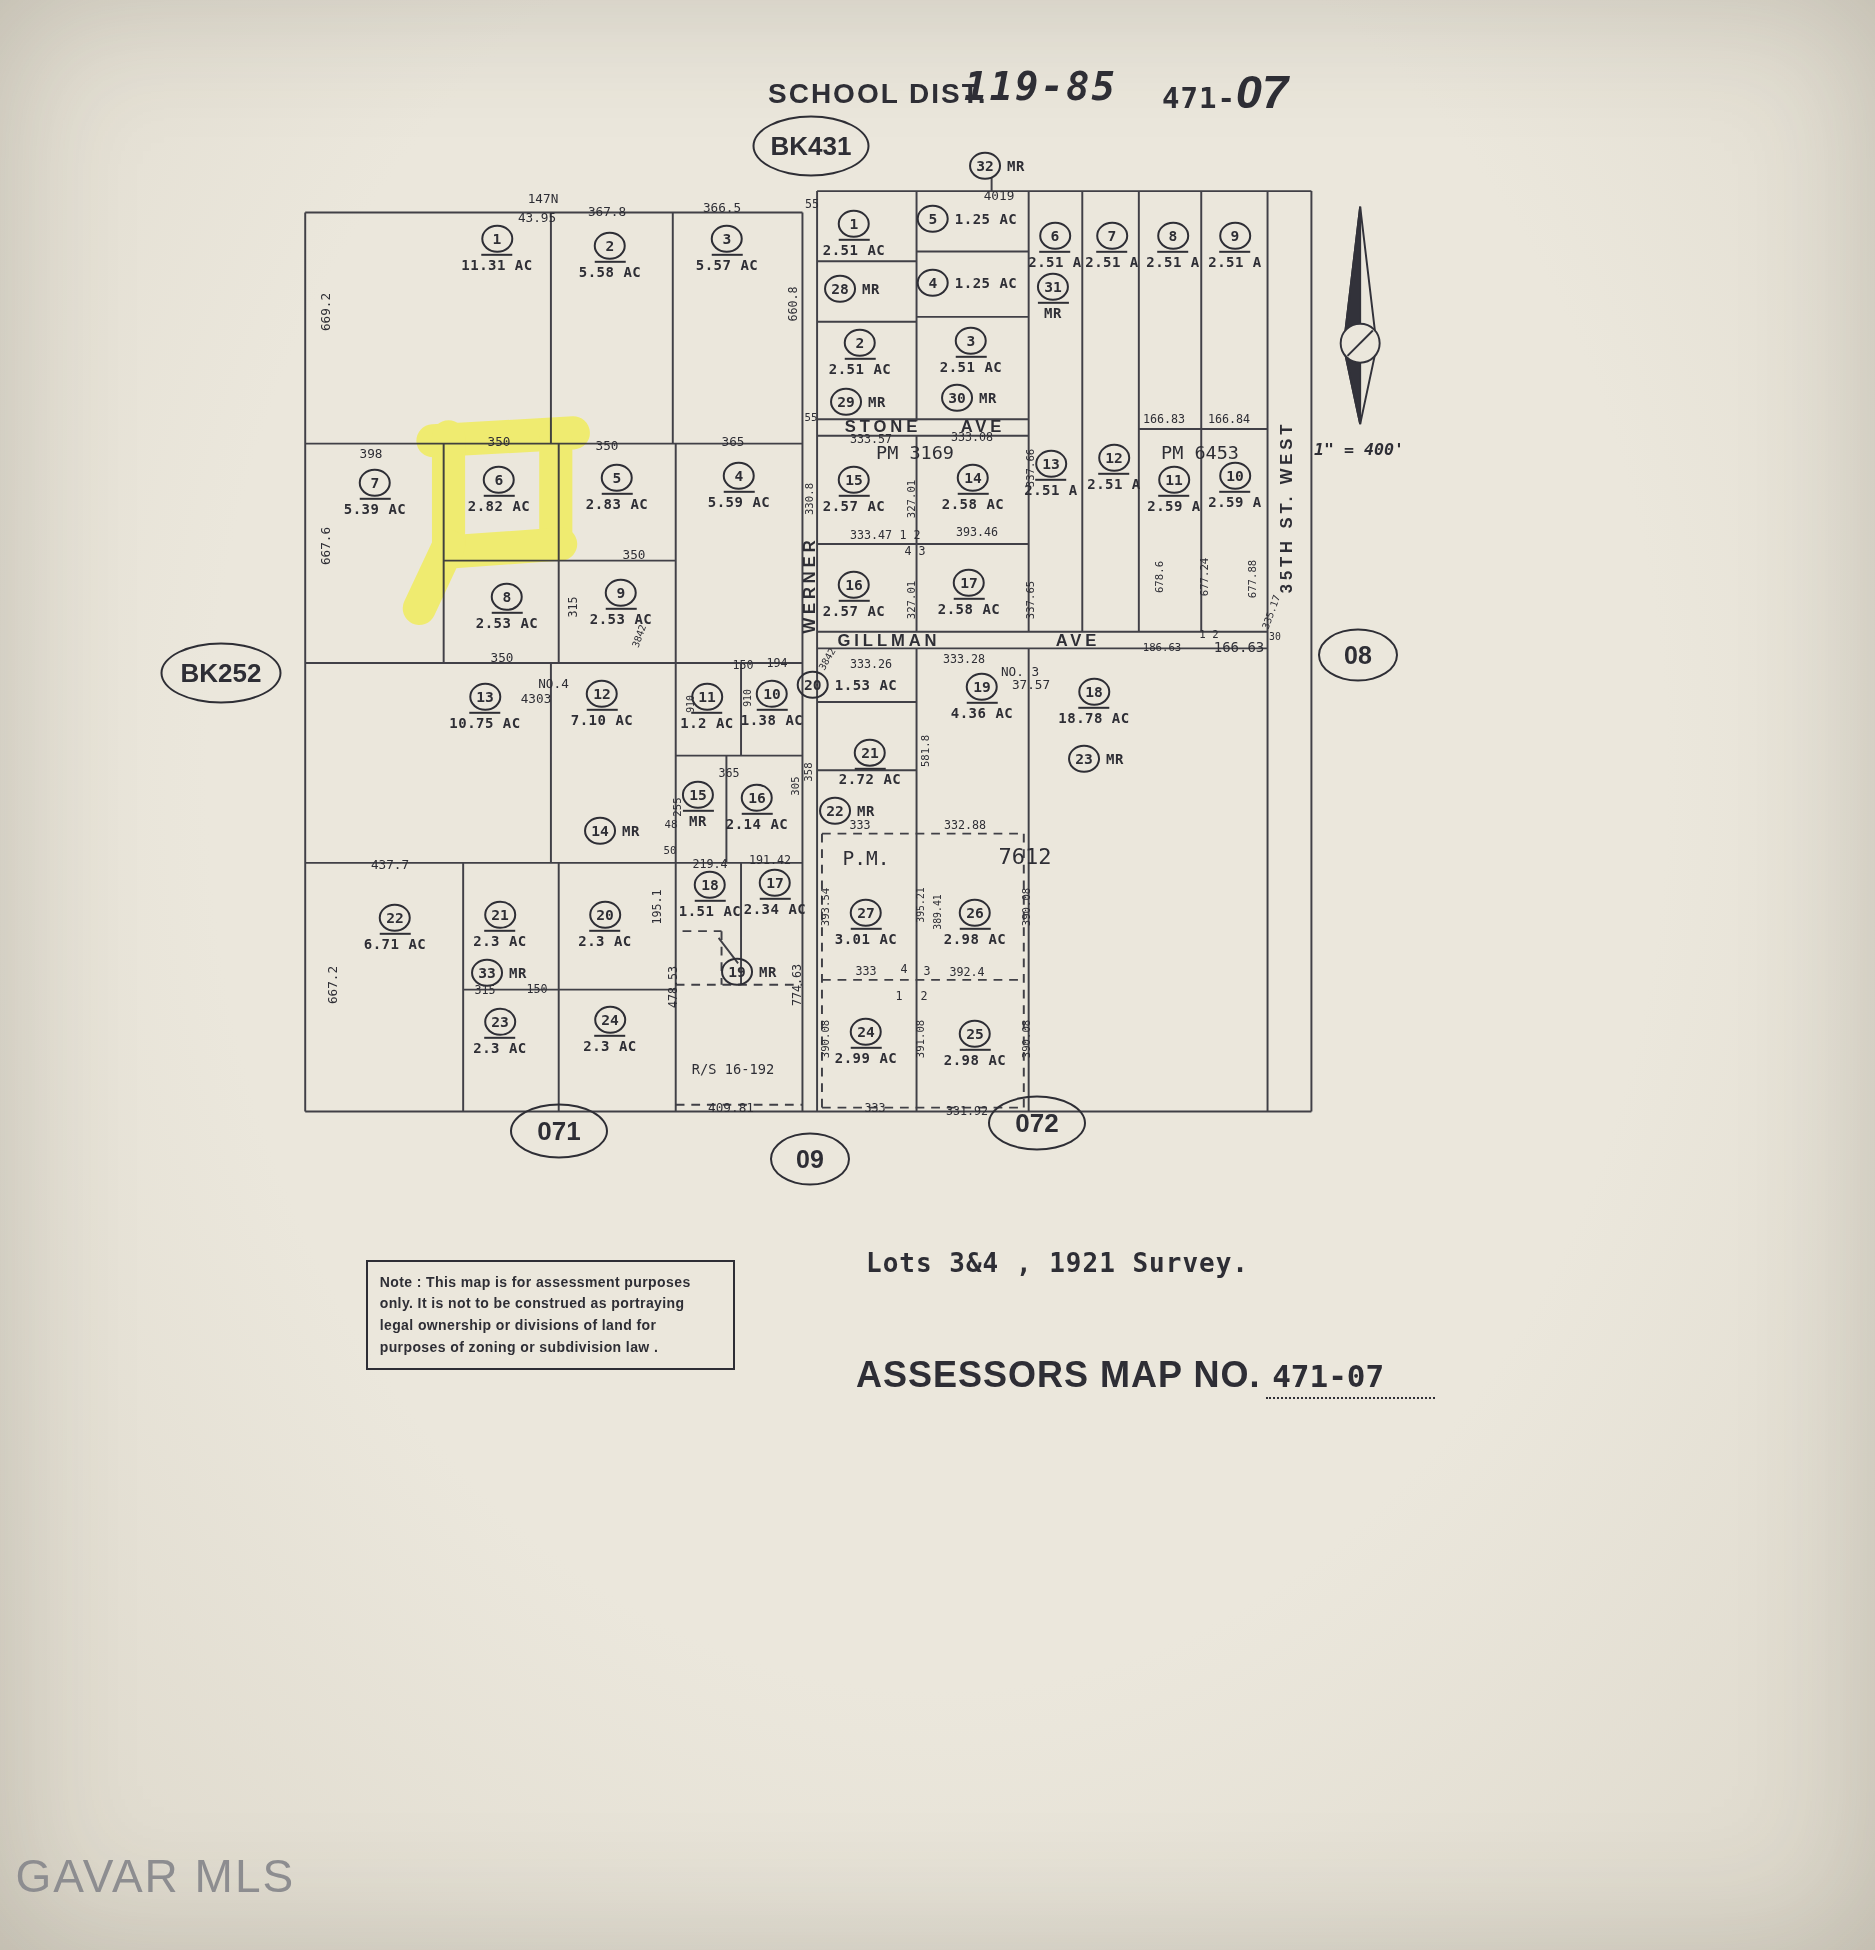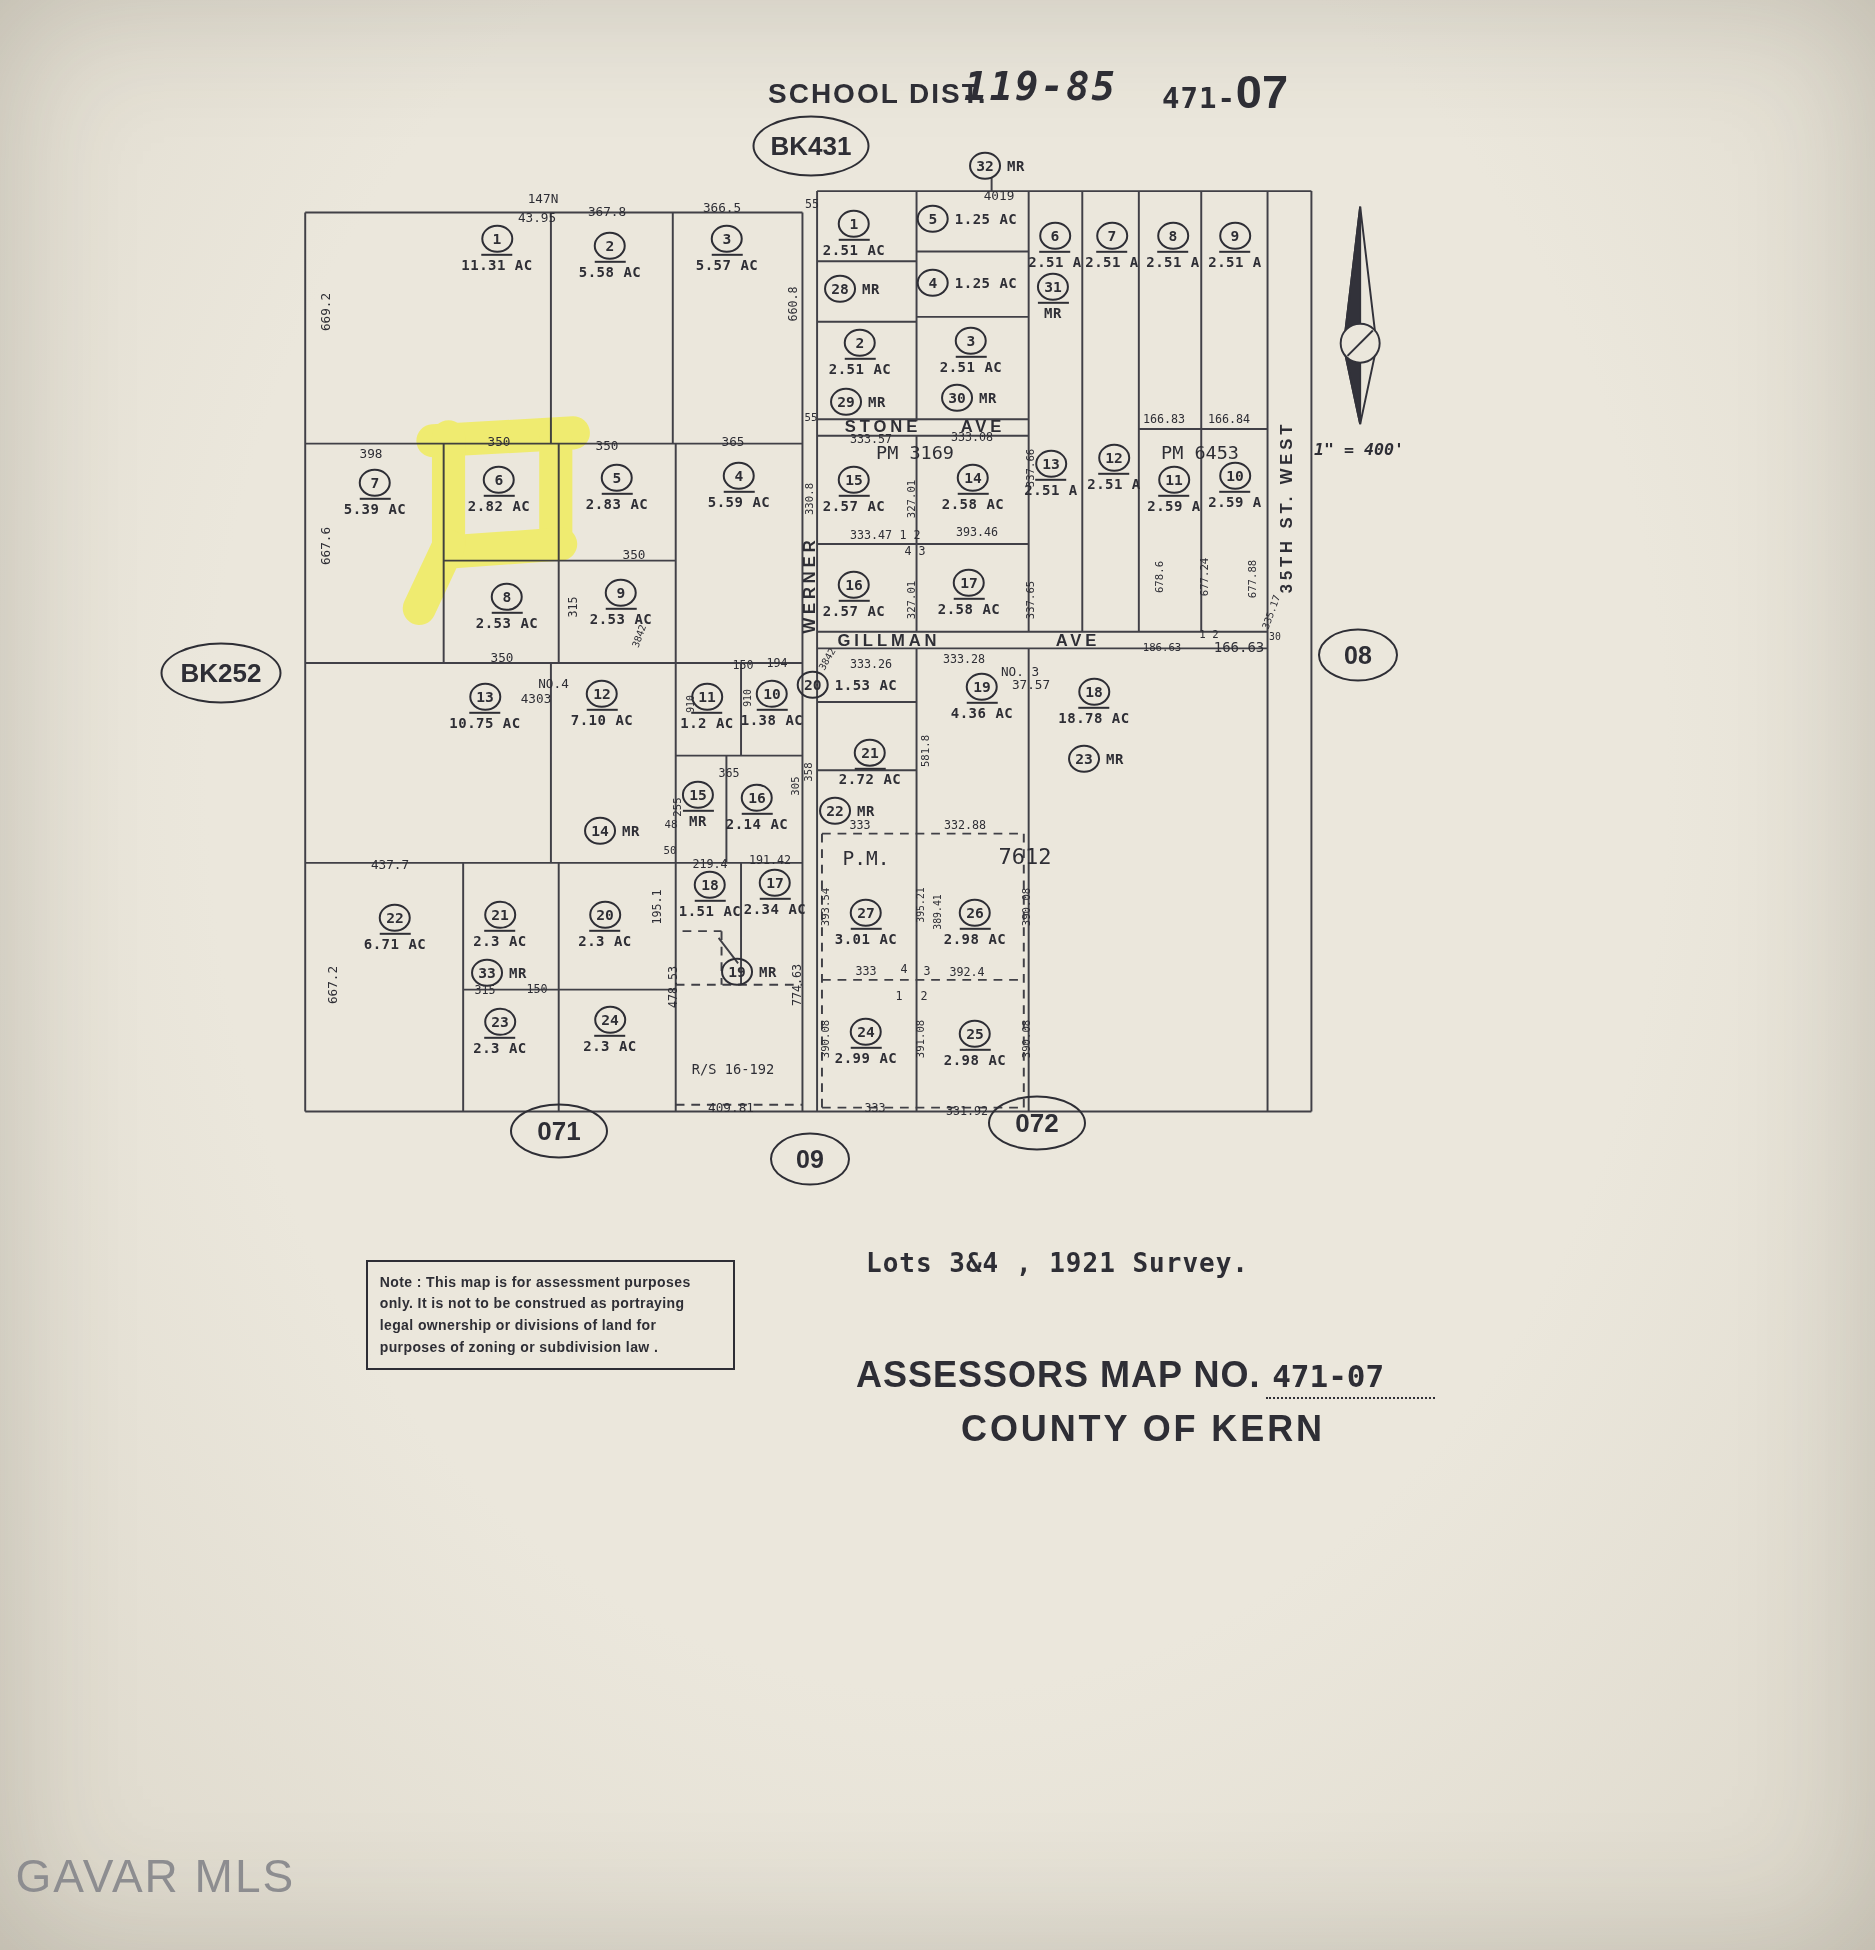--- a/index.html
+++ b/index.html
@@ -14,21 +14,21 @@
 
   
   .quarter{left:13.7px;top:76px;position:absolute;font-family:"Liberation Sans",sans-serif;
     font-weight:bold;font-size:35px;letter-spacing:2px;white-space:nowrap;}
   .school-label{left:768px;top:78px;position:absolute;font-family:"Liberation Sans",sans-serif;
     font-weight:bold;font-size:28px;letter-spacing:2px;}
   .school-value{left:964px;top:64px;position:absolute;font-size:39px;font-weight:600;
     font-style:italic;letter-spacing:2px;}
   .mapcode{left:1162px;top:64px;position:absolute;display:flex;align-items:baseline;}
   .mapcode .pre{font-size:29px;font-weight:bold;letter-spacing:1px;}
-  .mapcode .big{font-size:47px;font-weight:bold;font-family:"Liberation Sans",sans-serif;}
+  .mapcode .big{font-size:47px;font-weight:bold;font-family:"Liberation Sans",sans-serif;font-style:italic;}
 
   
   .parcel{position:absolute;transform:translate(-50%,-50%);display:flex;flex-direction:column;
     align-items:center;gap:1px;z-index:5;}
   .parcel.side{flex-direction:row;gap:5.9px;}
   .pnum{border:2px solid #2e2e35;border-radius:50%;min-width:22.4px;height:24.4px;line-height:24.4px;
     text-align:center;padding:0 2.9px;font-weight:bold;font-size:14.6px;background:transparent;}
   .pbar{width:31px;border-top:2px solid #2e2e35;height:0;}
   .parea{font-size:14px;font-weight:700;letter-spacing:0.5px;}
 
@@ -484,16 +484,15 @@
         <div class="note-line">Note : This map is for assessment purposes</div>
         <div class="note-line">only. It is not to be construed as portraying</div>
         <div class="note-line">legal ownership or divisions of land for</div>
         <div class="note-line">purposes of zoning or subdivision law .</div>
       </div>
   </div>
   <div class="assessors">
     <span class="al">ASSESSORS MAP NO.</span>
     <span class="av">471-07</span>
   </div>
-  <div class="county">COUNTY OF KERN</div>
   <div class="watermark">GAVAR MLS</div>
 </div>
 
 
 </body></html>

